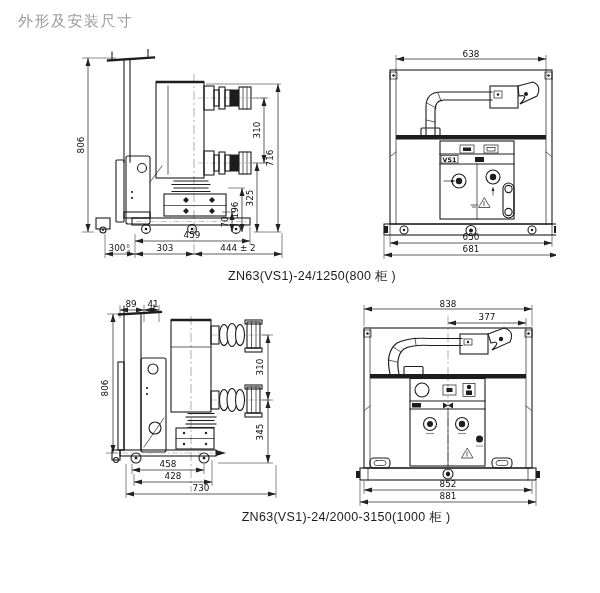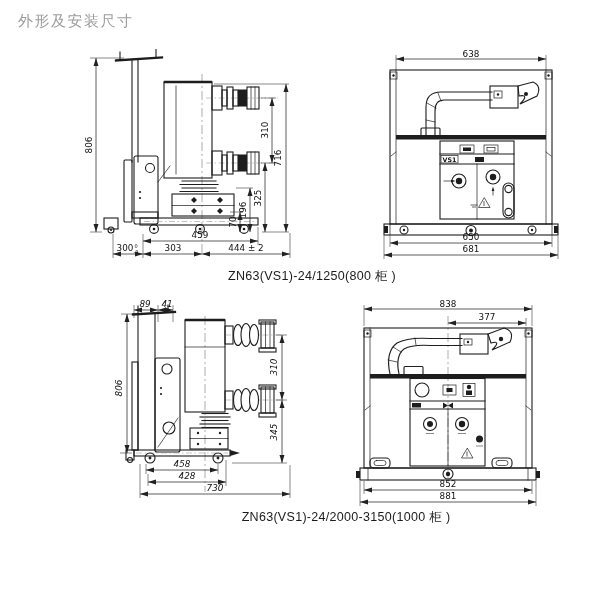--- a/index.html
+++ b/index.html
@@ -1,17 +1,17 @@
 <!DOCTYPE html>
 <html><head>
 <meta charset="utf-8">
 <style>
   html,body{margin:0;padding:0;background:#fff;}
   #stage{position:relative;width:556px;height:593px;background:#ffffff;overflow:hidden;
-         font-family:"Liberation Sans",sans-serif;padding-left:12px;}
+         font-family:"Liberation Sans",sans-serif;}
   .title{position:absolute;left:18px;top:12px;font-size:15px;letter-spacing:1.5px;
          color:#9c9c9c;font-weight:400;}
   .fig{position:absolute;}
   .caption{position:absolute;left:0;width:600px;text-align:center;font-size:12.5px;
            color:#1c1c1c;letter-spacing:0.3px;}
   #cap1{top:268px;padding-left:12px;}
   #cap2{top:509px;padding-left:46px;}
   
   .ln{stroke:#1d1d1d;stroke-width:1.1;fill:none;stroke-linecap:square;}
   .th{stroke-width:2.3;}
@@ -26,21 +26,21 @@
   text.ds{font-size:5px;}
   text.vs{font-family:"DejaVu Sans",sans-serif;font-size:6.3px;font-weight:700;fill:#111;text-anchor:middle;}
 </style>
 </head>
 <body>
 
 <div id="stage">
 
   <div class="title">外形及安装尺寸</div>
 
-  <div class="fig" style="left:80px;top:40px;">
+  <div class="fig" style="left:72px;top:40px;">
   <svg width="230" height="228" viewBox="0 0 230 228">
     <defs>
       <marker id="arr" markerWidth="8" markerHeight="6" refX="8" refY="3" orient="auto-start-reverse" markerUnits="userSpaceOnUse">
         <path d="M0,0.5 L8,3 L0,5.5 Z" fill="#222"></path>
       </marker>
     </defs>
 
     <g>
       <line class="cl" x1="122" y1="34" x2="122" y2="216"></line>
     </g>
@@ -290,21 +290,21 @@
       <line class="ext" x1="28" y1="190" x2="28" y2="213"></line>
       <line class="ext" x1="202" y1="190" x2="202" y2="213"></line>
       <line class="dim" x1="28" y1="209" x2="202" y2="209" marker-start="url(#arr)" marker-end="url(#arr)"></line>
       <text class="d" x="115" y="206">681</text>
     </g>
   </svg>
   </div>
 
   <div class="caption" id="cap1">ZN63(VS1)-24/1250(800 柜 )</div>
 
-  <div class="fig" style="left:78px;top:292px;font-style:italic;">
+  <div class="fig" style="left:64px;top:292px;">
   <svg width="248" height="216" viewBox="0 0 248 216">
 
     <g>
       <line class="cl" x1="127" y1="24" x2="127" y2="200"></line>
     </g>
 
     <g>
       <line class="ext" x1="56" y1="13" x2="56" y2="26"></line>
       <line class="ext" x1="80" y1="13" x2="80" y2="30"></line>
       <line class="dim" x1="56" y1="18" x2="80" y2="18" marker-start="url(#arr)" marker-end="url(#arr)"></line>

